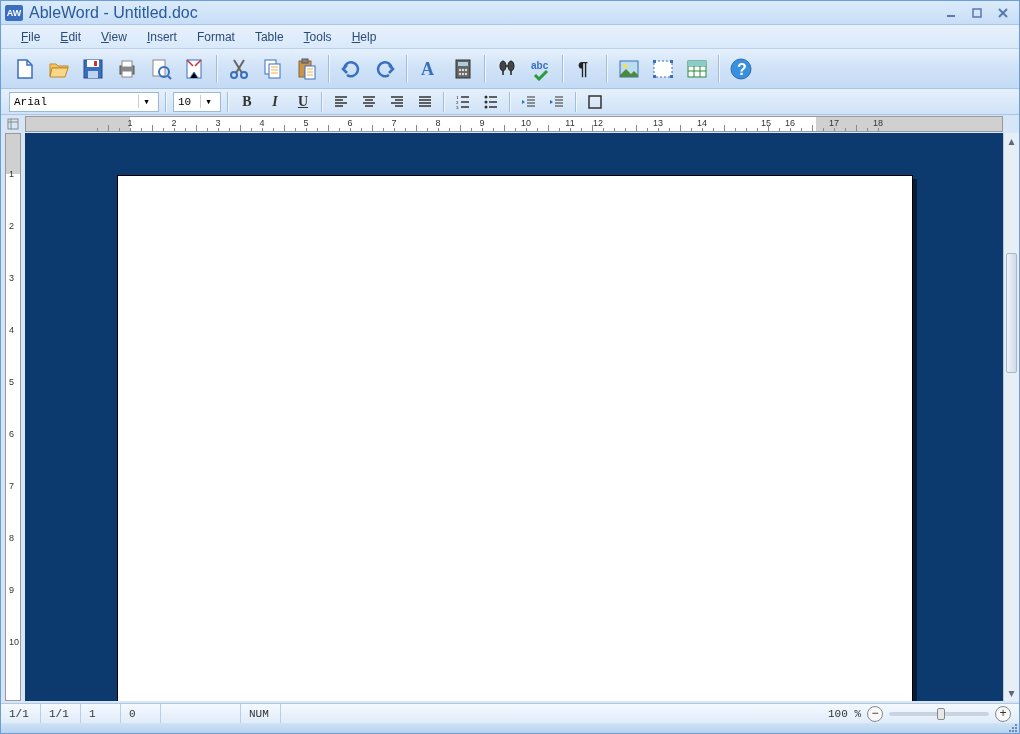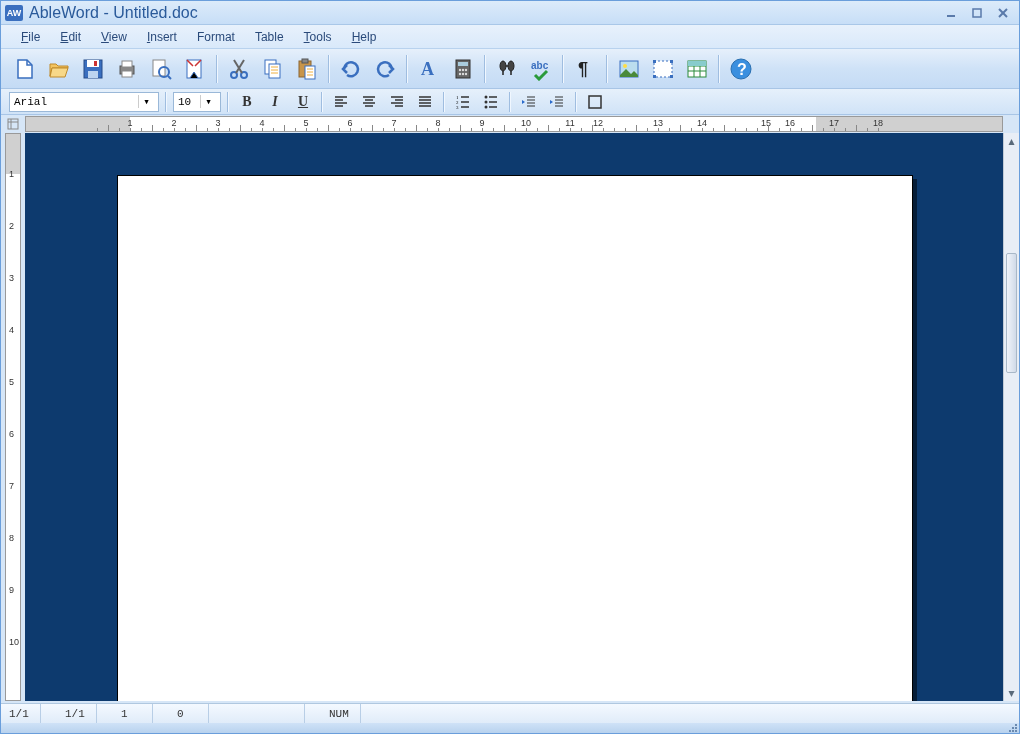--- a/index.html
+++ b/index.html
@@ -240,21 +240,20 @@
   bottom: 10px;
   left: 0; right: 0;
   height: 20px;
   background: linear-gradient(to bottom, #f4f9ff, #e0ecf9);
   border-top: 1px solid #b0c8e0;
   display: flex;
   align-items: center;
   font-family: "Courier New", monospace;
   font-size: 11px;
   color: #333;
-  gap: 16px;
 }
 .status-cell {
   padding: 0 8px;
   border-right: 1px solid #b8cee6;
   height: 100%;
   display: flex;
   align-items: center;
   min-width: 40px;
 }
 .status-right {
@@ -693,20 +692,28 @@
 </div>
 
 <div class="statusbar">
   <div class="status-cell">1/1</div>
   <div class="status-cell">1/1</div>
   <div class="status-cell">1</div>
   <div class="status-cell">0</div>
   <div class="status-cell" style="min-width:80px"></div>
   <div class="status-cell">NUM</div>
   <div class="status-cell" style="flex:1;border-right:none"></div>
+  <div class="status-right">
+    <span>100 %</span>
+    <div class="zoom-btn">−</div>
+    <div class="zoom-track">
+      <div class="zoom-thumb"></div>
+    </div>
+    <div class="zoom-btn">+</div>
+  </div>
 </div>
 
 <div class="footerbar">
   <div class="resize-grip">
     <span style="right:0;bottom:0"></span>
     <span style="right:3px;bottom:0"></span>
     <span style="right:6px;bottom:0"></span>
     <span style="right:0;bottom:3px"></span>
     <span style="right:3px;bottom:3px"></span>
     <span style="right:0;bottom:6px"></span>

